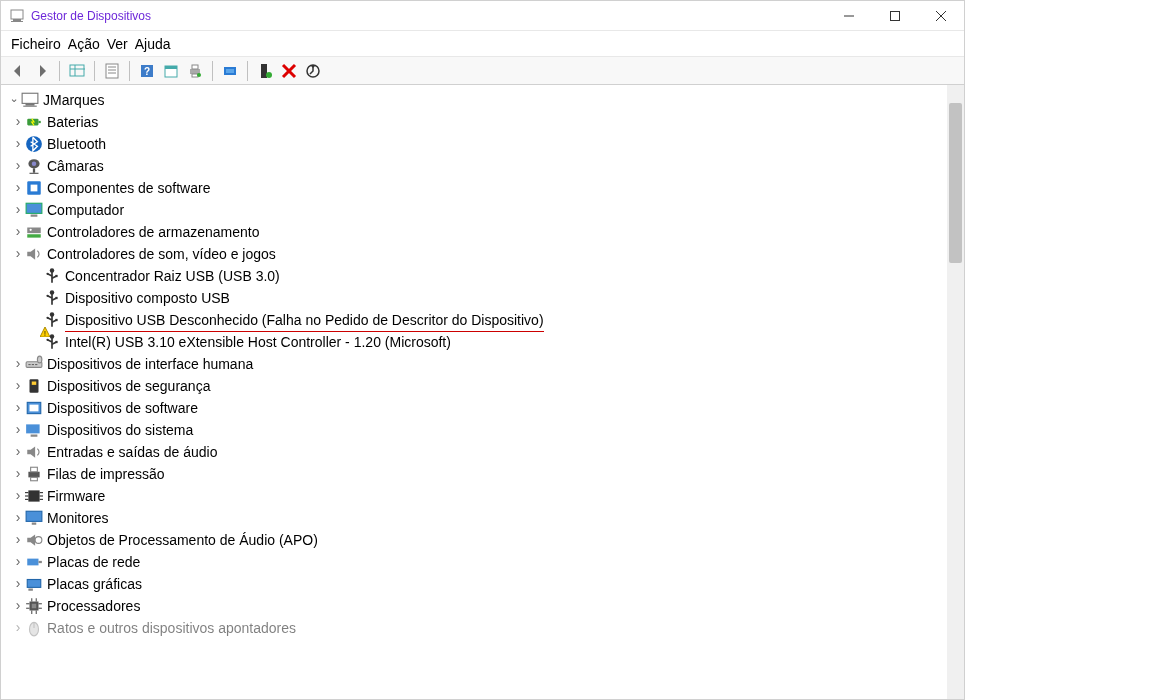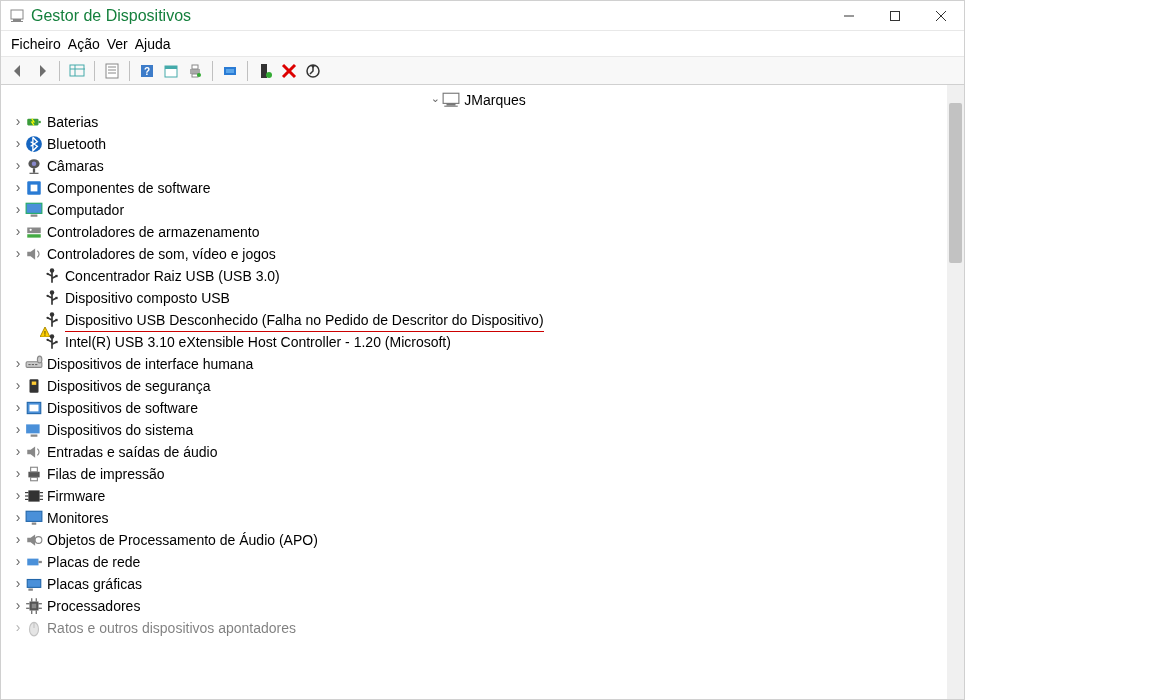--- a/index.html
+++ b/index.html
@@ -33,22 +33,22 @@
     border-bottom: 1px solid #e8e8e8;
   }
   .titlebar-icon {
     width: 16px; height: 16px;
     margin-right: 6px;
     display: inline-flex;
     align-items: center;
     justify-content: center;
   }
   .titlebar-text {
-    color: #15803d;
-    font-size: 16px;
+    color: #6d28d9;
+    font-size: 12px;
     flex: 1;
   }
   .titlebar-buttons {
     display: flex;
     height: 100%;
   }
   .titlebar-btn {
     width: 46px;
     height: 100%;
     display: flex;
@@ -149,21 +149,21 @@
     border-bottom: 1px solid #c00;
     text-align: right;
   }
   .warn-badge {
     position: absolute;
     bottom: -2px; left: -3px;
     width: 10px; height: 10px;
   }
   .warn-badge svg { width: 10px; height: 10px; }
   
-  .lvl0 { padding-left: 6px; justify-content: center; }
+  .lvl0 { padding-left: 6px; }
   .lvl1 { padding-left: 10px; }
   .lvl2 { padding-left: 28px; }
 </style>
 </head>
 <body>
 
 <div class="window">
 
   <div class="titlebar">
     <span class="titlebar-icon">

